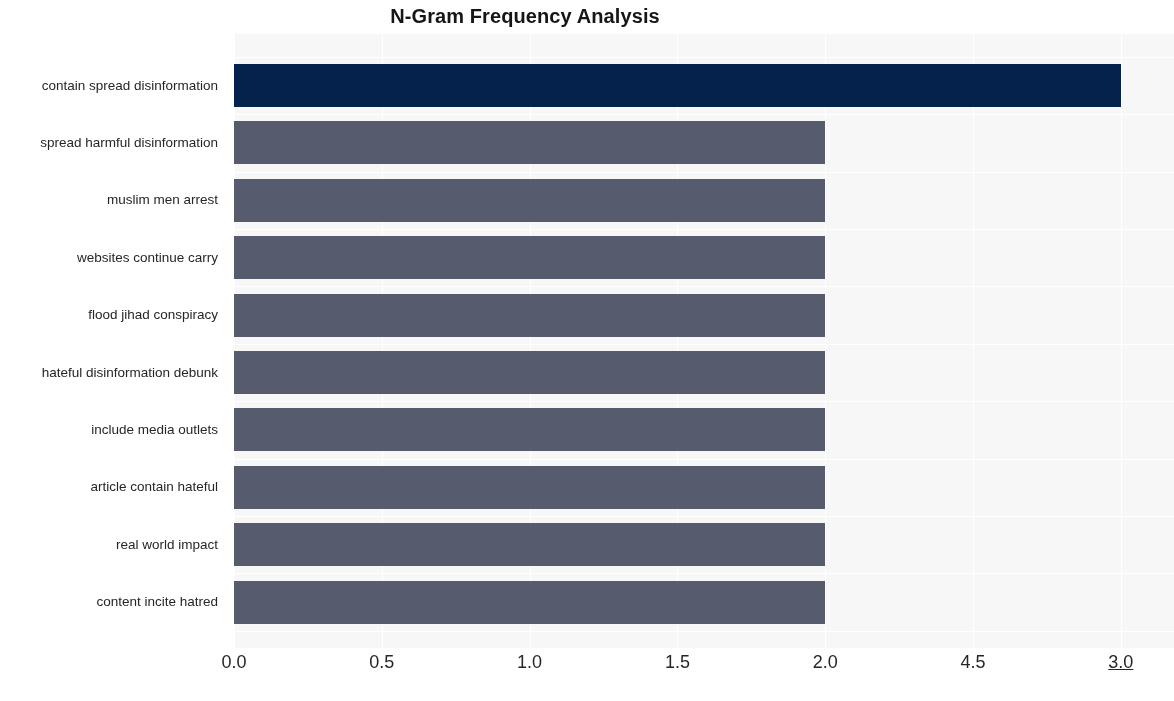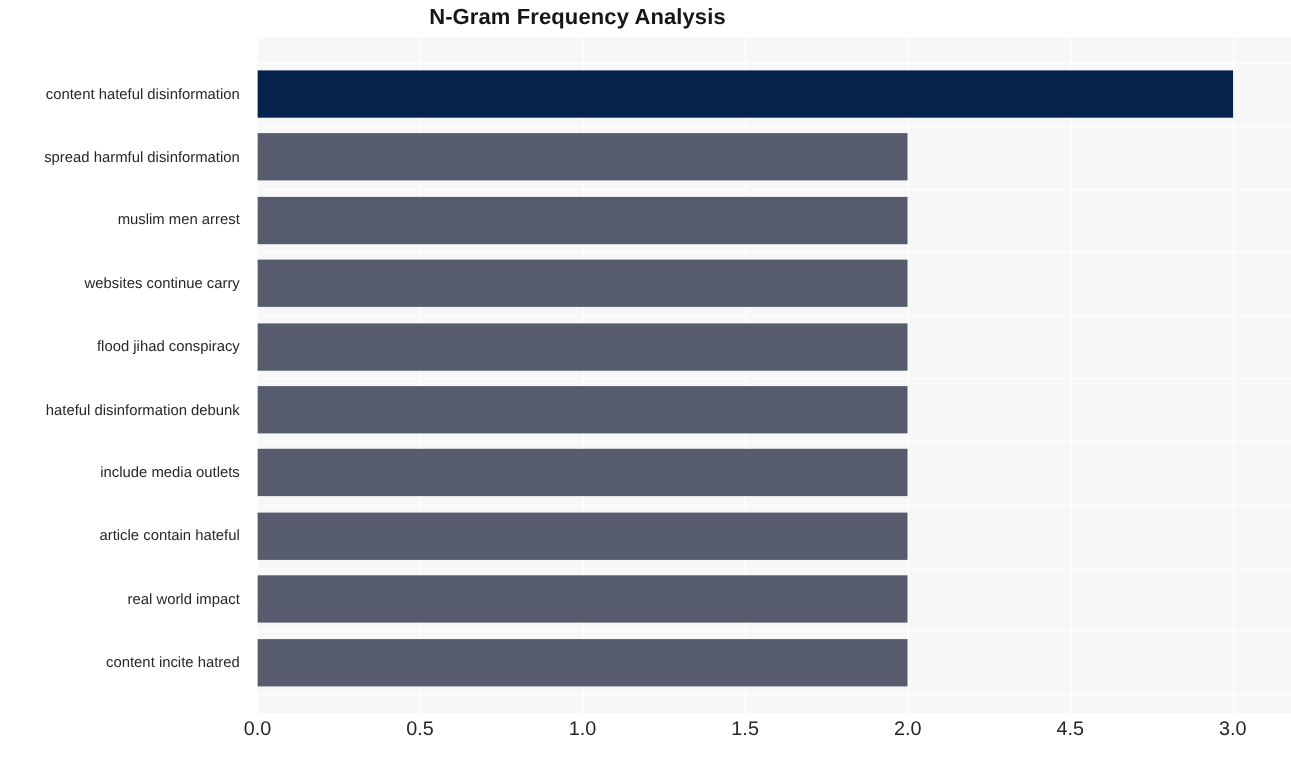--- a/index.html
+++ b/index.html
@@ -131,21 +131,21 @@
   }
 </style>
 </head>
 <body>
 
 <div id="figure">
 
   <div id="chart-title">N-Gram Frequency Analysis</div>
 
   <div id="y-axis-labels">
-      <div class="ytick" style="top: 51.5px;">content hateful disinformation</div>
+      <div class="ytick" style="top: 51.5px;">contain spread disinformation</div>
       <div class="ytick" style="top: 108.9px;">spread harmful disinformation</div>
       <div class="ytick" style="top: 166.3px;">muslim men arrest</div>
       <div class="ytick" style="top: 223.7px;">websites continue carry</div>
       <div class="ytick" style="top: 281.1px;">flood jihad conspiracy</div>
       <div class="ytick" style="top: 338.5px;">hateful disinformation debunk</div>
       <div class="ytick" style="top: 395.9px;">include media outlets</div>
       <div class="ytick" style="top: 453.3px;">article contain hateful</div>
       <div class="ytick" style="top: 510.7px; padding-left: 20px;">real world impact</div>
       <div class="ytick" style="top: 568.1px; margin-left: 8px;">content incite hatred</div>
     </div>
@@ -181,17 +181,17 @@
       <div class="bar" title="content incite hatred: 2" style="top: 546.6px; width: 591.195px;"></div>
     </div>
 
   <div id="x-axis-labels">
       <div class="xtick" style="left: 234px;">0.0</div>
       <div class="xtick" style="left: 381.799px;">0.5</div>
       <div class="xtick" style="left: 529.597px;">1.0</div>
       <div class="xtick" style="left: 677.396px;">1.5</div>
       <div class="xtick" style="left: 825.195px;">2.0</div>
       <div class="xtick" style="left: 972.994px;">4.5</div>
-      <div class="xtick" style="left: 1120.79px;">3.0</div>
+      <div class="xtick" style="left: 1120.79px; text-decoration: underline;">3.0</div>
     </div>
 
 
 </div>
 
 </body></html>

